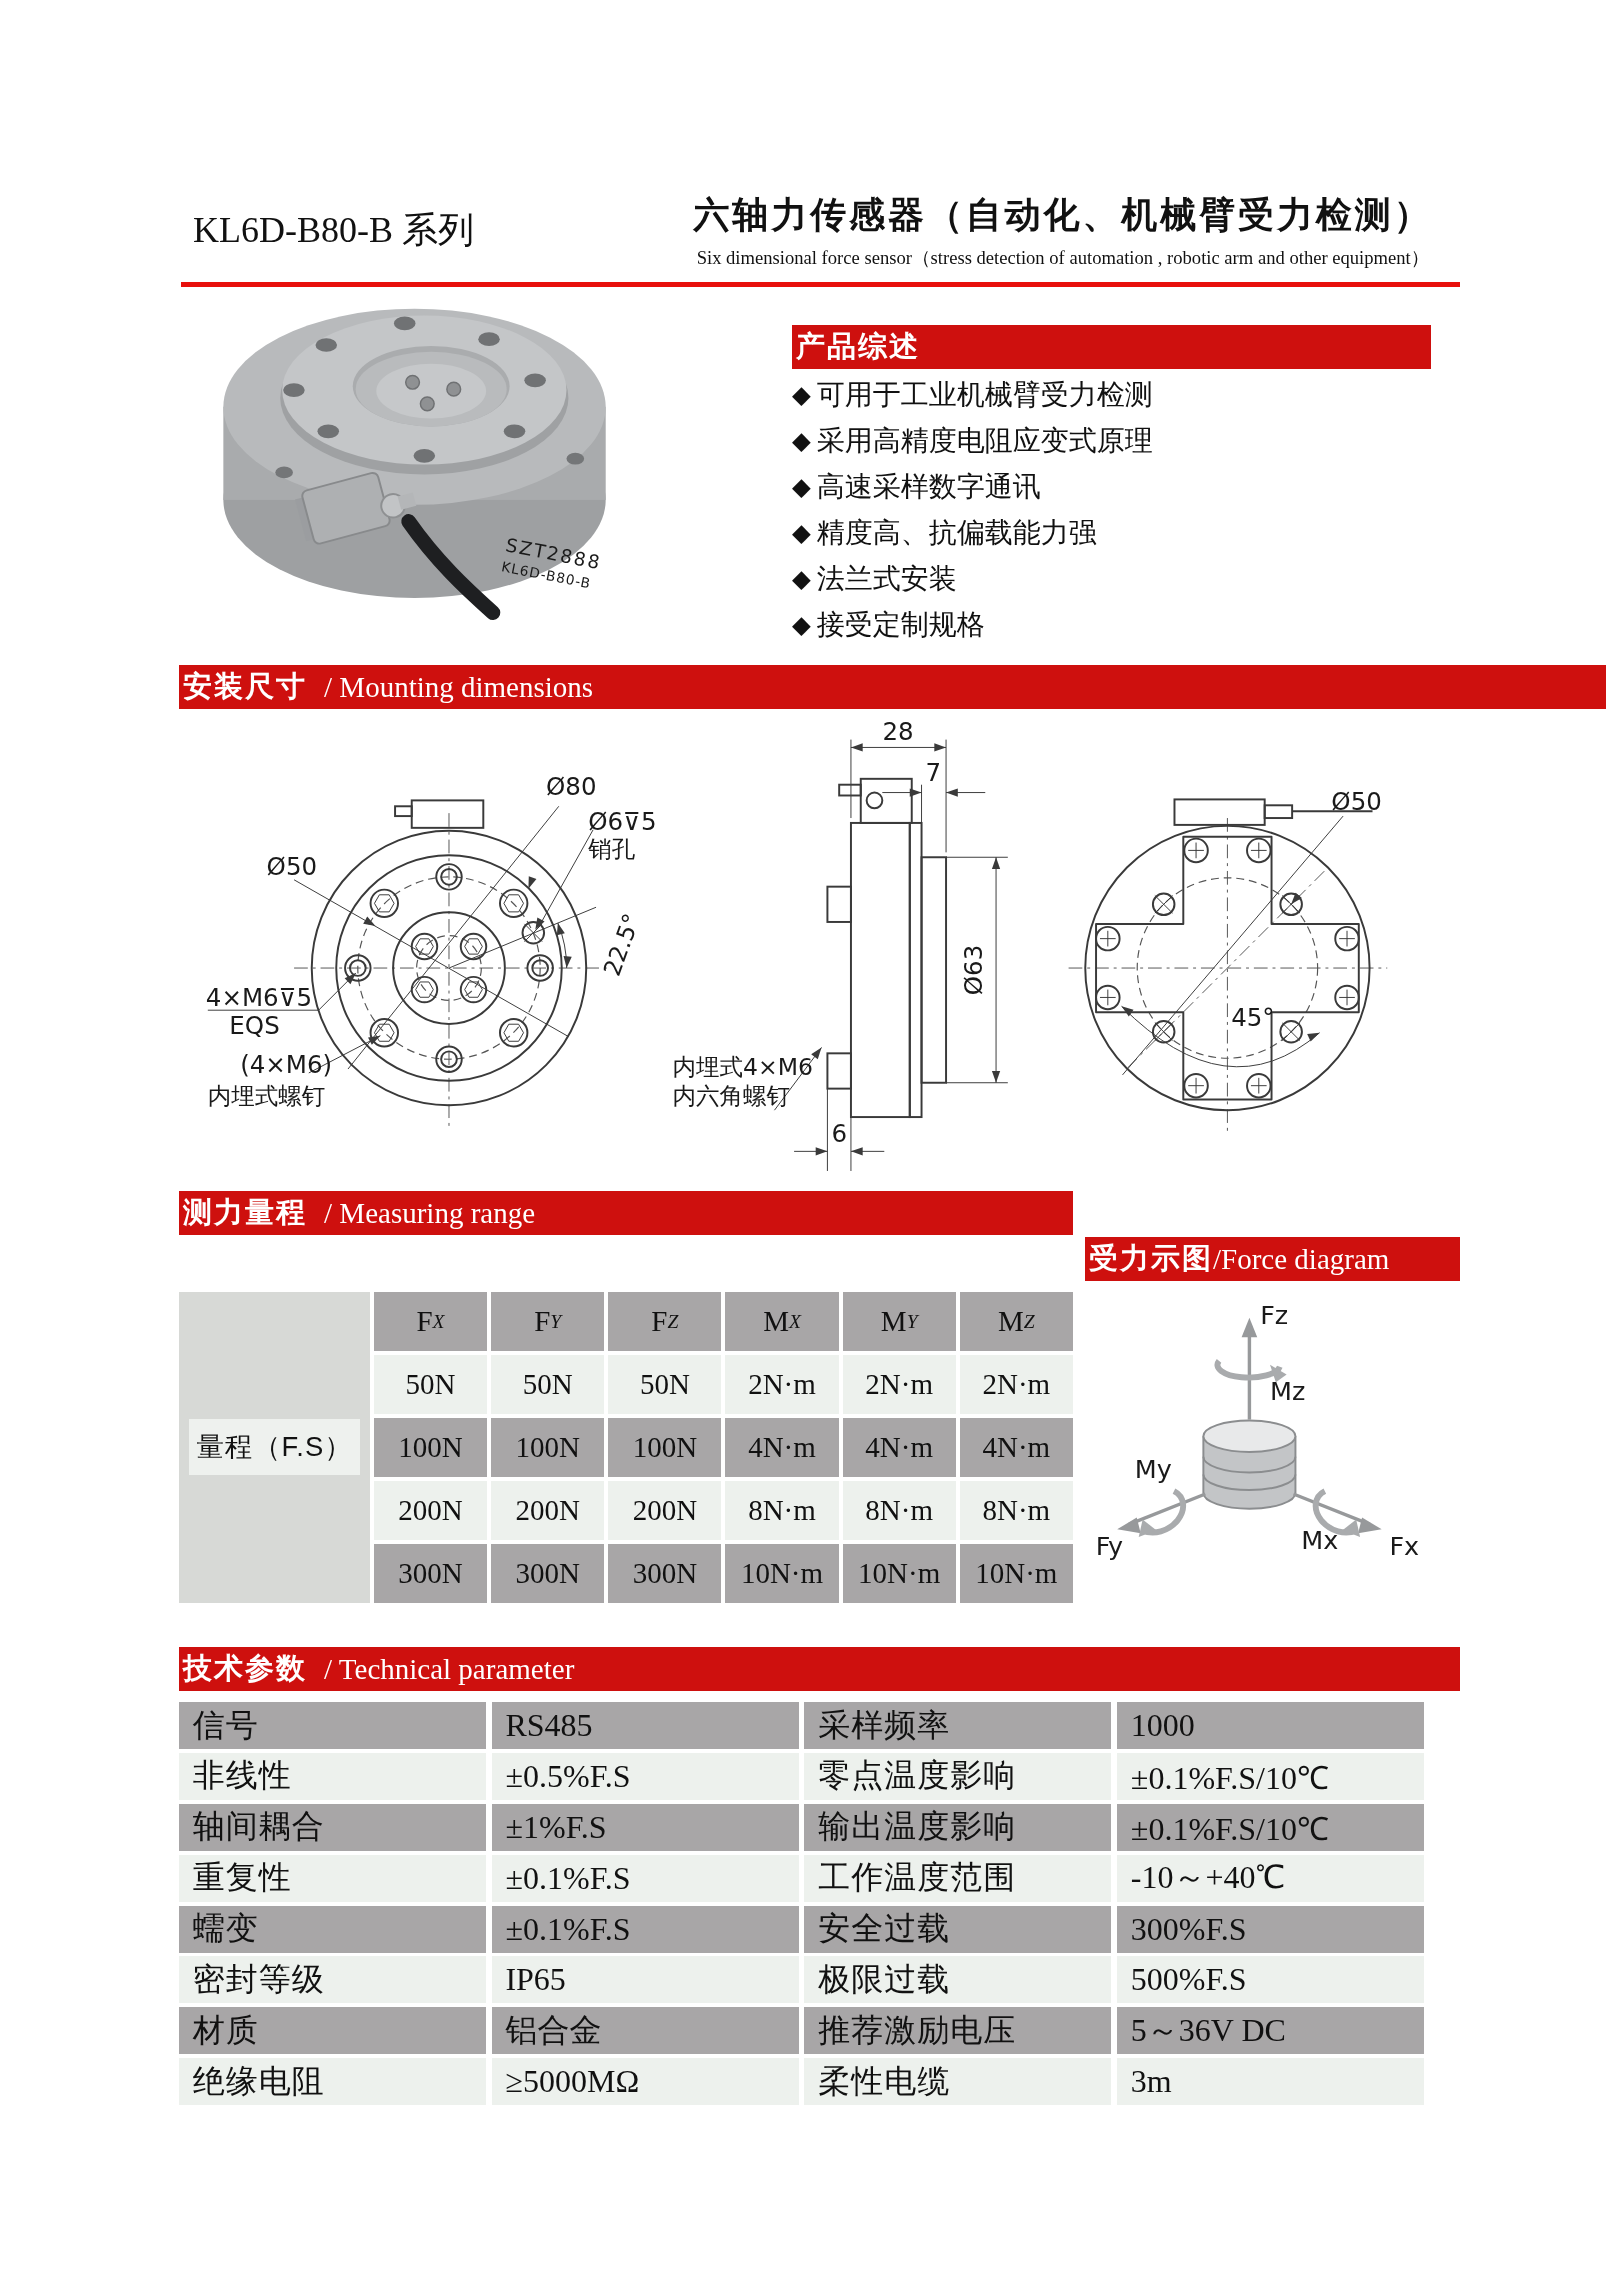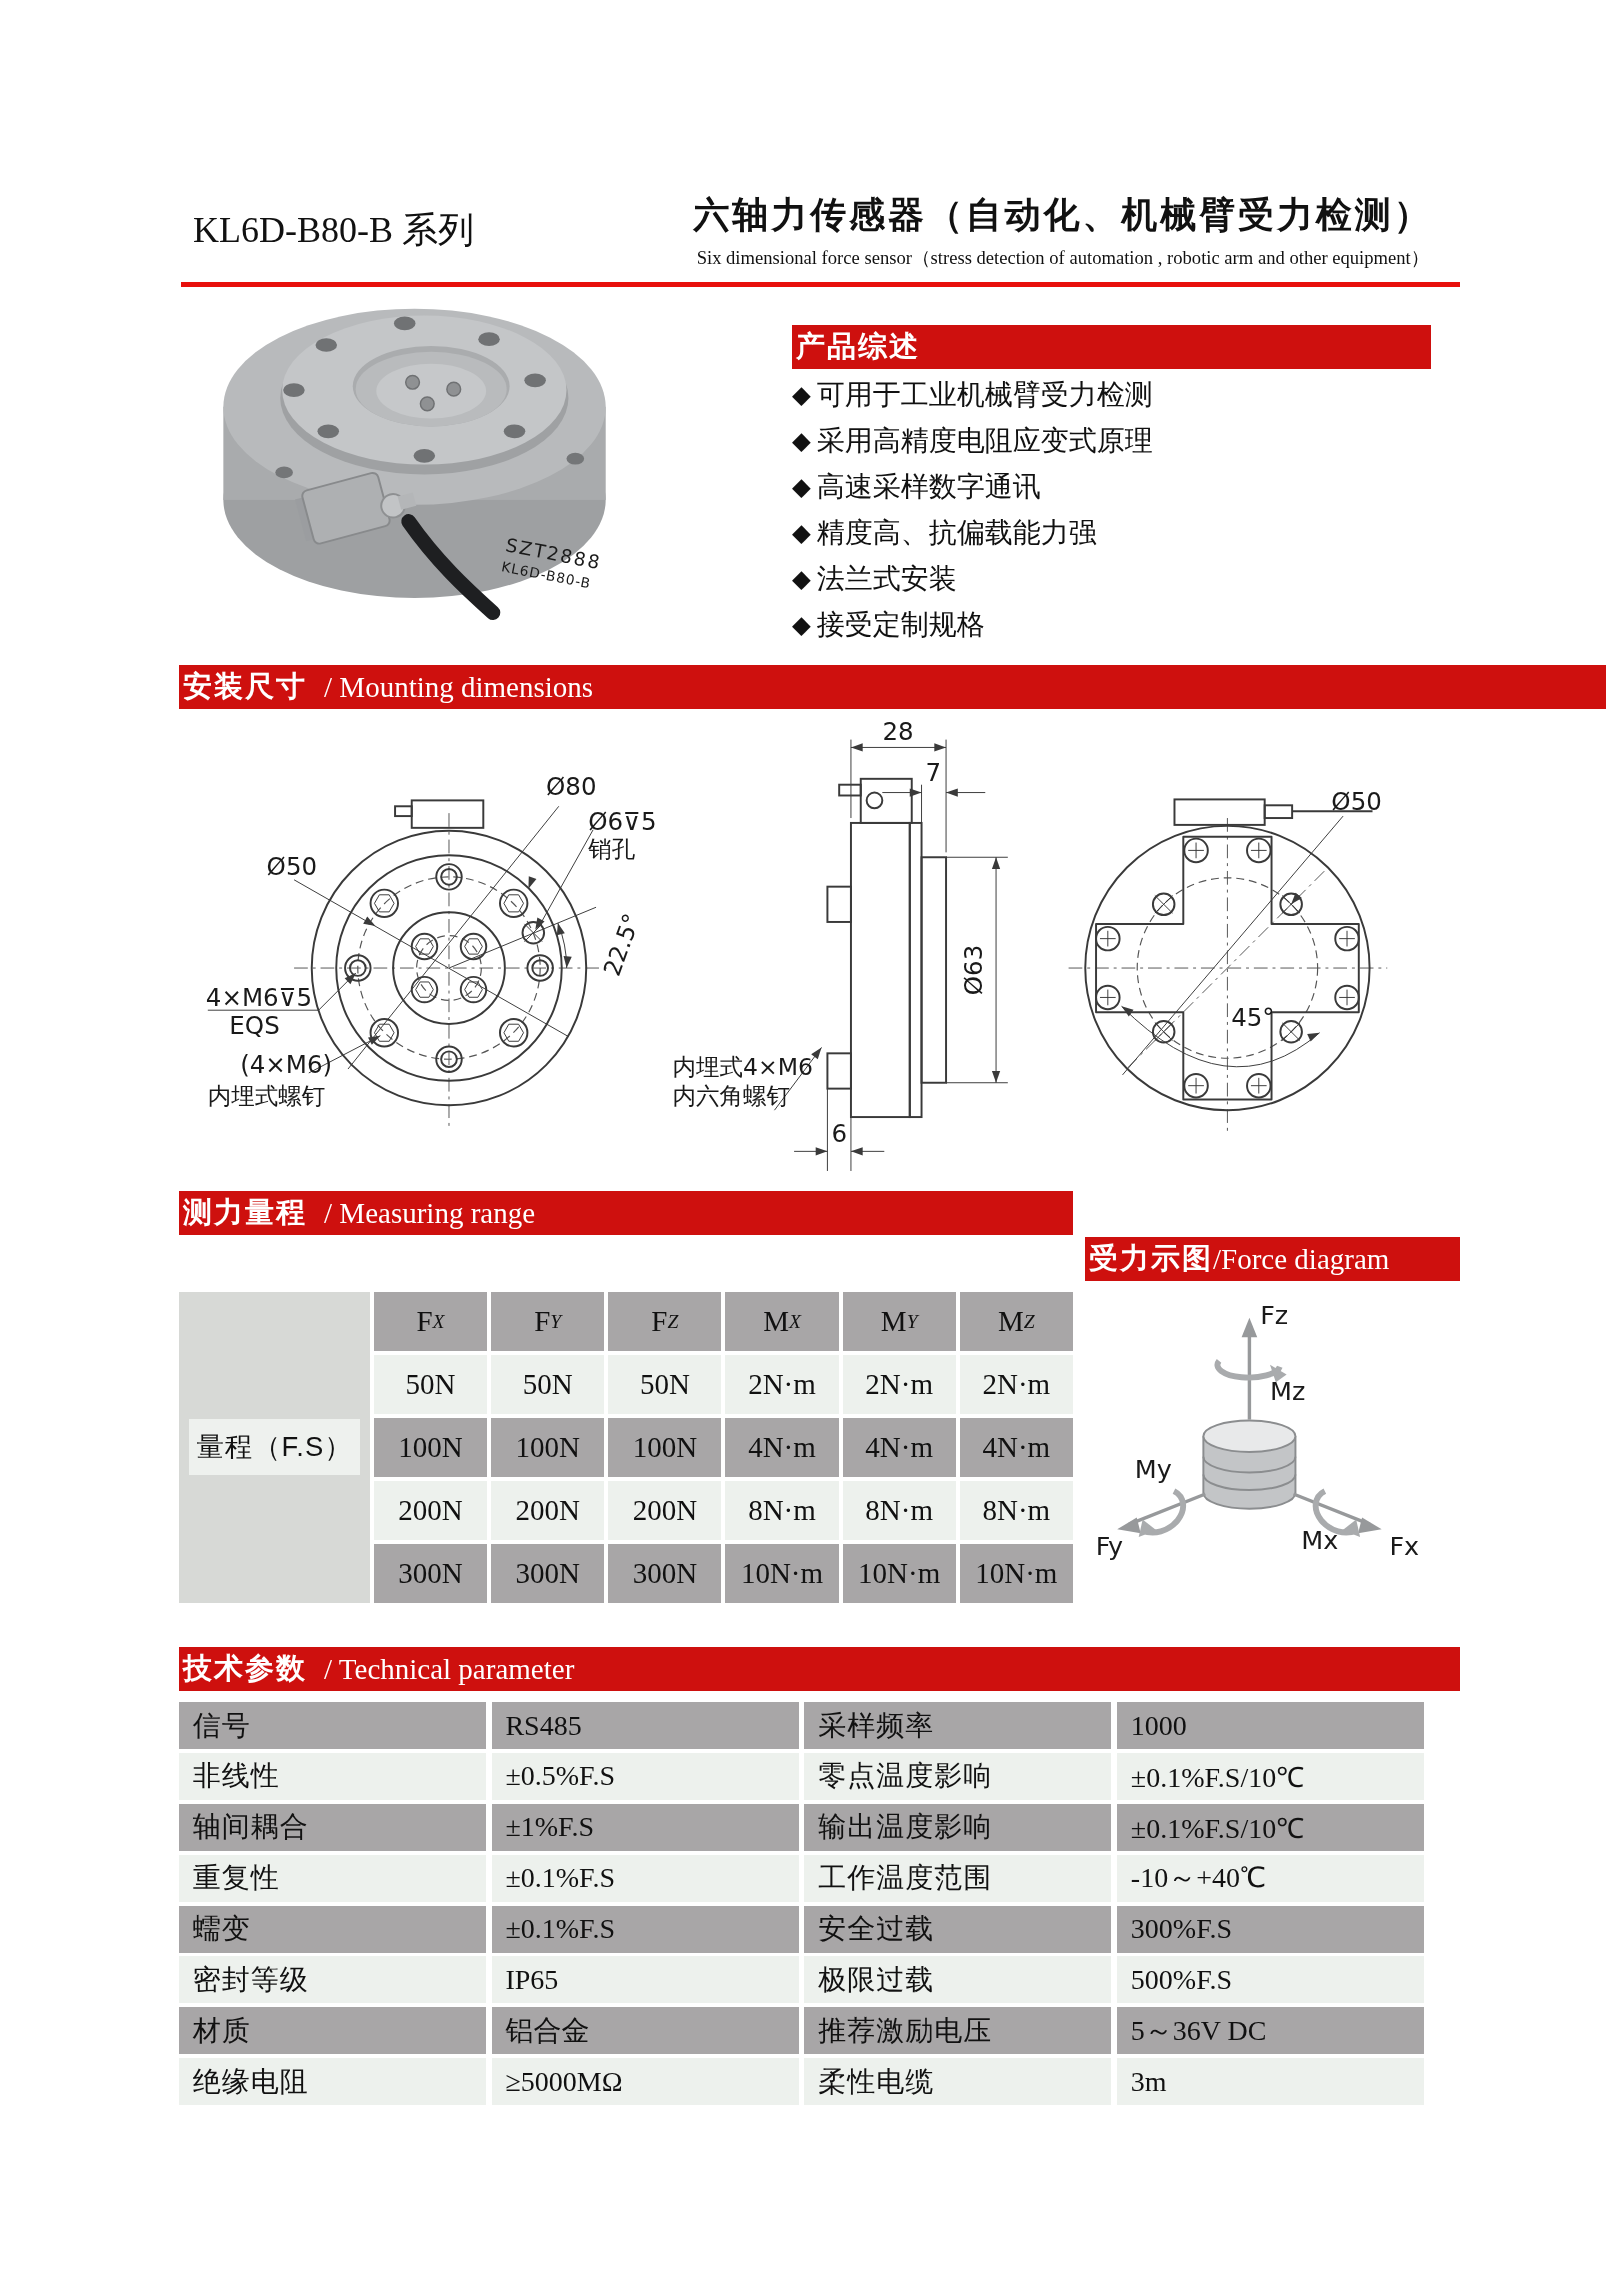--- a/index.html
+++ b/index.html
@@ -49,22 +49,22 @@
   .mgray{background:var(--row_gray);}
   .mlabel{grid-row:1/6;background:var(--label_gray);display:flex;align-items:center;justify-content:center;}
   .mlabel .chip{background:var(--chip_light);font-family:"Liberation Sans",sans-serif;
                 font-size:27.4px;padding:9.8px 7.8px;letter-spacing:1px;}
   .mcell sub{font-size:19.6px;font-style:italic;line-height:0;}
 
   
   .tech-table{left:179px;top:1702px;width:1245px;display:grid;
     grid-template-columns:repeat(4,1fr);grid-auto-rows:47px;gap:3.9px 5.9px;background:#fff;}
   .tcell{display:flex;align-items:center;padding-left:13.7px;}
-  .tkey{font-size:28px;letter-spacing:1px;text-align:center;}
-  .tval{font-family:"Liberation Serif",serif;font-size:28px;}
+  .tkey{font-size:32px;letter-spacing:1px;text-align:center;}
+  .tval{font-family:"Liberation Serif",serif;font-size:32px;}
   .trow-gray{background:var(--row_gray);}
   .trow-light{background:var(--row_light);}
 
   
   svg text{font-family:"DejaVu Sans",sans-serif;fill:#1a1a1a;}
   .dline{stroke:var(--draw);stroke-width:2;fill:none;}
   .dthin{stroke:var(--draw);stroke-width:1;fill:none;}
   .dcenter{stroke:#555;stroke-width:1;fill:none;stroke-dasharray:14 5 3 5;}
   .ddash{stroke:#555;stroke-width:1.2;fill:none;stroke-dasharray:8 5;}
   .darrow{fill:var(--draw);stroke:none;}

